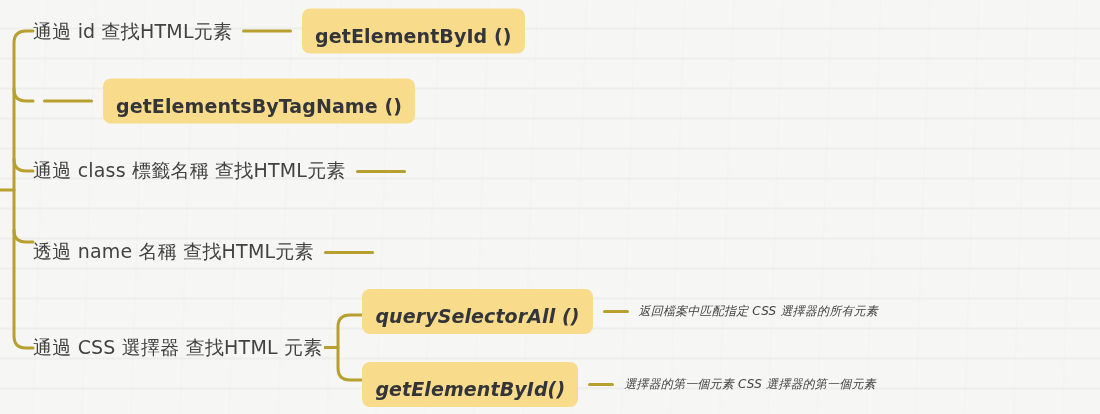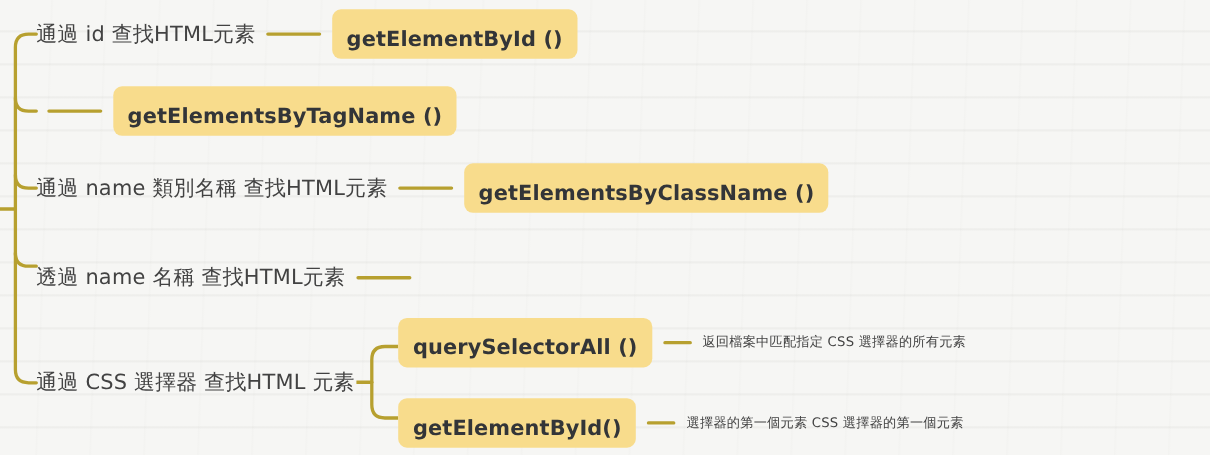--- a/index.html
+++ b/index.html
@@ -46,20 +46,21 @@
     padding:16px 13px 7px 13px;
     font-size:19px;
     font-weight:600;
     color:#333538;
     letter-spacing:0.1px;
   }
   .children{
     display:flex;
     flex-direction:column;
     gap:28px;
+    font-style:italic;
   }
   .child-row{
     display:flex;
     align-items:center;
     white-space:nowrap;
   }
   .bracket{flex-shrink:0;margin-left:2px;}
   .desc{
     font-size:12px;
     color:#424242;
@@ -87,23 +88,22 @@
     <span class="conn"></span>
     <span class="node">getElementById ()</span>
   </div>
 
   <div class="row" style="top:101px">
     <span class="conn"></span>
     <span class="node">getElementsByTagName ()</span>
   </div>
 
   <div class="row" style="top:171px">
-    <span class="label">通過 name 類別名稱 查找HTML元素</span>
+    <span class="label">通過 class 標籤名稱 查找HTML元素</span>
     <span class="conn"></span>
-    <span class="node">getElementsByClassName ()</span>
   </div>
 
   <div class="row" style="top:252px">
     <span class="label">透過 name 名稱 查找HTML元素</span>
     <span class="conn"></span>
   </div>
 
   <div class="row" style="top:348px">
     <span class="label">通過 CSS 選擇器 查找HTML 元素</span>
     <svg class="bracket" width="38" height="102" viewBox="0 0 38 102">

